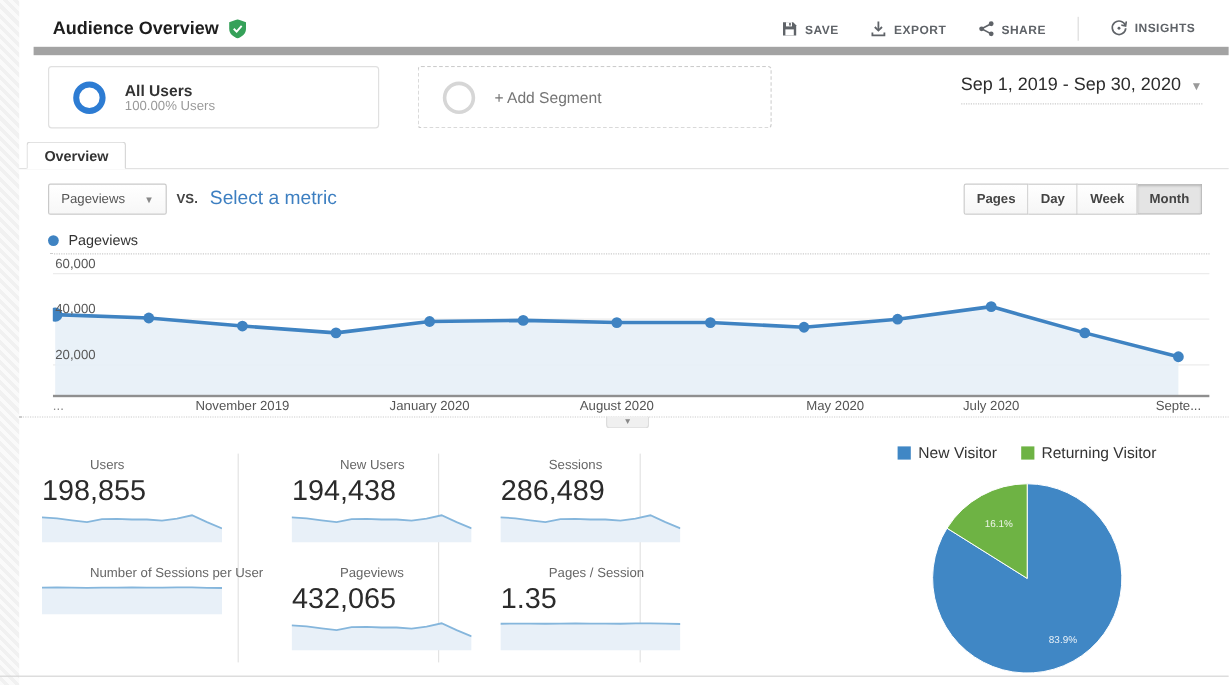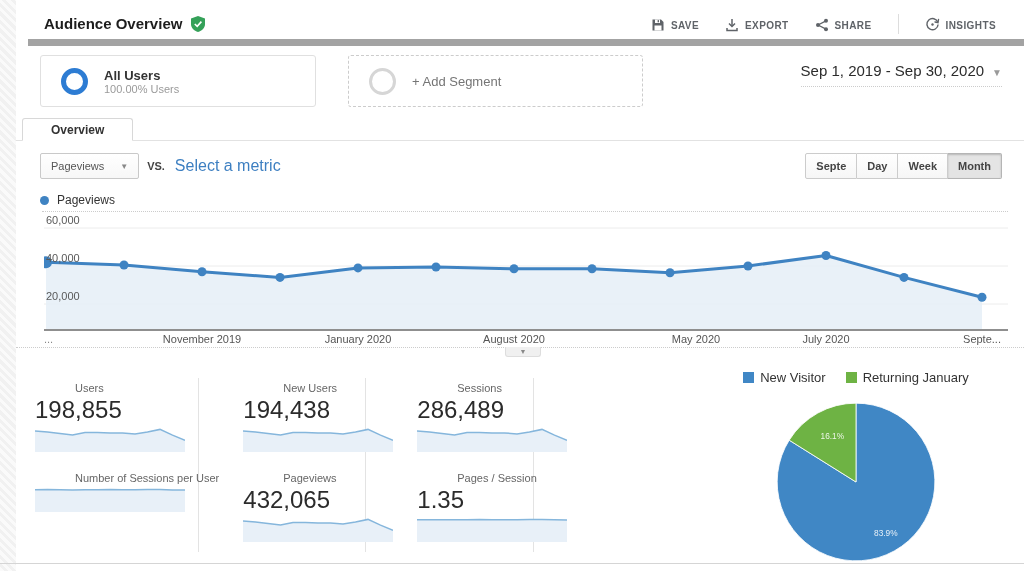--- a/index.html
+++ b/index.html
@@ -29,21 +29,21 @@
   .seg-name { font-size:13px; font-weight:bold; color:#333; line-height:15px; }
   .seg-detail { font-size:11px; color:#9a9a9a; }
   .add-seg-label { font-size:13px; color:#757575; }
 
   .date-range { position:absolute; right:22px; top:62px; font-size:15px; color:#2c2c2c;
     border-bottom:1px dotted #ccc; padding-bottom:7px; cursor:pointer; }
   .date-caret { color:#9a9a9a; font-size:10px; margin-left:8px; }
 
   
   .tab-line { position:absolute; left:16px; right:0; top:140px; height:1px; background:#e2e2e2; }
-  .tab { position:absolute; left:22px; top:118px; height:23px; line-height:22px; padding:0 28px;
+  .tab { position:absolute; left:22px; top:118px; height:23px; line-height:22px; padding:0 14px;
     background:#fff; border:1px solid #d8d8d8; border-bottom:1px solid #fff; border-radius:3px 3px 0 0;
     font-size:12px; font-weight:bold; color:#333; z-index:2; cursor:pointer; }
 
   
   .metric-toolbar { position:absolute; left:40px; right:22px; top:152px; height:28px;
     display:flex; align-items:center; }
   .metric-dropdown { display:flex; align-items:center; gap:16px; padding:6px 10px;
     border:1px solid #c9c9c9; border-radius:2px; background:linear-gradient(#fff,#f7f7f7);
     font-size:11px; color:#555; cursor:pointer; }
   .metric-dropdown .caret { font-size:8px; color:#888; }
@@ -164,21 +164,21 @@
 <div class="tab">Overview</div>
 
 <div class="metric-toolbar">
   <div class="metric-dropdown">
     <span>Pageviews</span>
     <span class="caret">▼</span>
   </div>
   <span class="vs-label">VS.</span>
   <a class="select-metric-link">Select a metric</a>
   <div class="granularity">
-    <button class="gran-btn">Septe</button>
+    <button class="gran-btn">Pages</button>
     <button class="gran-btn">Day</button>
     <button class="gran-btn">Week</button>
     <button class="gran-btn active">Month</button>
   </div>
 </div>
 
 <div class="chart-legend">
   <span class="legend-dot"></span>
   <span class="legend-label">Pageviews</span>
 </div>
@@ -278,21 +278,21 @@
 </div>
 
 <div class="pie-panel">
   <div class="pie-legend">
     <span class="pie-legend-item">
       <span class="legend-swatch" style="background:#4087c5"></span>
       <span class="pie-legend-label">New Visitor</span>
     </span>
     <span class="pie-legend-item">
       <span class="legend-swatch" style="background:#6eb344"></span>
-      <span class="pie-legend-label">Returning January</span>
+      <span class="pie-legend-label">Returning Visitor</span>
     </span>
   </div>
   <svg id="pie-svg" class="pie-svg" viewBox="0 0 200 200">
       <path d="M100,100 L100.0,5.0 A95,95 0 1 1 19.5,49.6 Z" fill="#4087c5" stroke="#fff" stroke-width="1"></path>
       <text class="pie-slice-label" x="135.9" y="164.8" text-anchor="middle">83.9%</text>
       <path d="M100,100 L19.5,49.6 A95,95 0 0 1 100.0,5.0 Z" fill="#6eb344" stroke="#fff" stroke-width="1"></path>
       <text class="pie-slice-label" x="71.5" y="48.5" text-anchor="middle">16.1%</text>
     </svg>
 </div>
 

